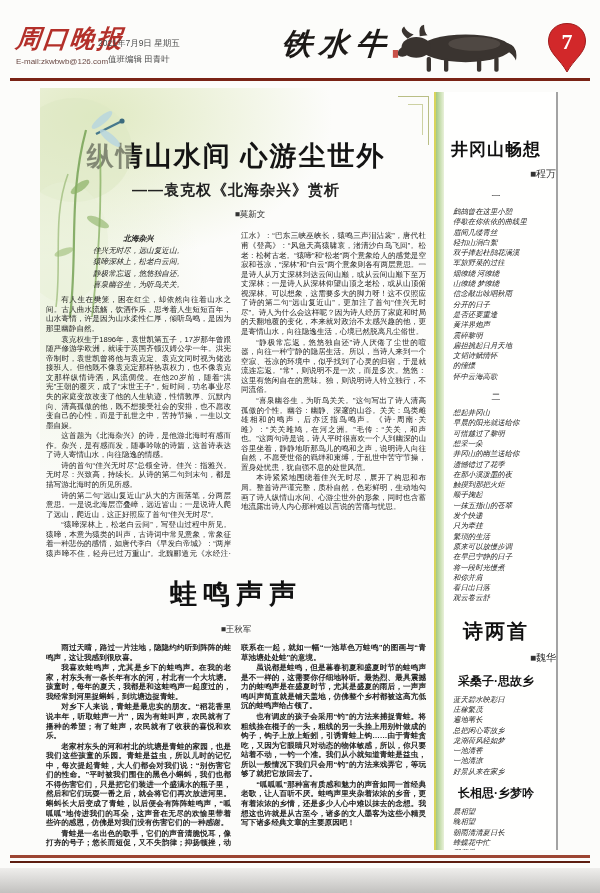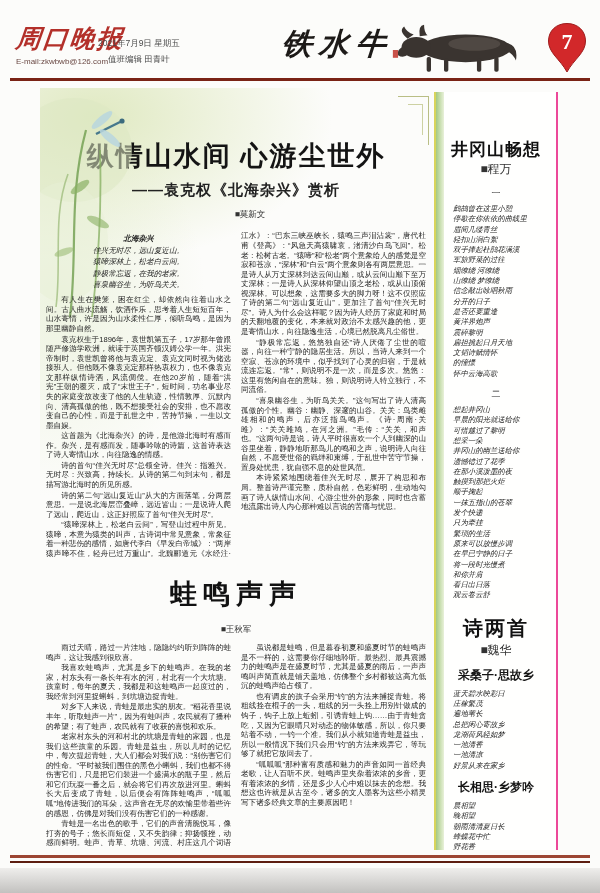--- a/index.html
+++ b/index.html
@@ -35,29 +35,29 @@
           font-size:7.6px;line-height:1.26;text-align:justify;color:#262626;}
   .m-poem{text-align:center;font-style:italic;margin:2px 0 5px;line-height:1.5;color:#1f1f1f;}
   .m-poem-title{font-weight:bold;}
   .para{margin:0 0 1px;text-indent:2em;}
   
   .frog-article{position:absolute;left:40px;top:564px;width:392px;height:284px;overflow:hidden;}
   .f-title{margin:12px;text-align:center;font-size:27px;font-weight:900;letter-spacing:6px;
            font-family:"Liberation Serif",serif;color:#111;}
   .f-author{margin-top:3px;text-align:center;font-size:8.5px;color:#333;}
   .f-cols{margin:7px 6px 0;height:228px;column-count:2;column-gap:10px;column-fill:auto;
-          font-size:7.6px;line-height:1.26;text-align:justify;color:#262626;}
+          font-size:7.6px;line-height:1.26;text-align:justify;color:#262626;font-weight:bold;}
   
   .sidebar{position:absolute;left:434px;top:92px;width:124px;height:758px;box-sizing:border-box;
-           border-left:2px solid #d9d45b;border-right:2px solid #ec4899;background:#fffffe;overflow:hidden;}
+           border-left:2px solid #d9d45b;border-right:2px solid #a3a3a3;background:#fffffe;overflow:hidden;}
   .sb-green{position:absolute;left:0;top:0;bottom:0;width:8px;
             background:linear-gradient(to right,#a4c981,#e9f1da);}
   .sb-title{margin:46px 0 0;text-align:center;font-size:17px;font-weight:900;letter-spacing:1px;color:#111;
             font-family:"Liberation Serif",serif;}
-  .sb-author{margin-top:0;text-align:center;font-size:12px;color:#333;}
+  .sb-author{margin-top:6px;text-align:right;font-size:10px;color:#333;}
   .sb-mark{margin:9px 0 4px;text-align:center;font-size:9px;color:#222;}
   .sb-lines{padding-left:17px;padding-right:4px;font-size:7.4px;line-height:10.3px;
             font-style:italic;color:#1f1f1f;font-family:"Liberation Serif",serif;}
   .sb-title2{margin:14px 0 0;text-align:center;font-size:20px;font-weight:900;letter-spacing:2px;color:#111;
              font-family:"Liberation Serif",serif;}
   .sb-poem-t{margin:8px 0 5px;text-align:center;font-size:12px;font-weight:700;color:#161616;}
   
   .rule-a{position:absolute;left:10px;right:10px;top:855px;height:3px;background:#9c4532;}
   .rule-b{position:absolute;left:10px;right:10px;top:861px;height:1.5px;background:#5c1d10;}
   .bottom-shade{position:absolute;left:0;right:0;top:868px;height:25px;
@@ -124,21 +124,21 @@
     <h1 class="m-title">纵情山水间 心游尘世外</h1>
     <h2 class="m-sub">——袁克权《北海杂兴》赏析</h2>
     <div class="m-author">■莫新文</div>
 
     <div class="m-cols">
       <div class="m-poem">
         <div class="m-poem-title">北海杂兴</div>
         <div>
             <div class="m-poem-line">佳兴无时尽，远山复近山。</div>
             <div class="m-poem-line">猿啼深林上，松老白云间。</div>
-            <div class="m-poem-line">静极常忘返，在我的老家。</div>
+            <div class="m-poem-line">静极常忘返，悠悠独自还。</div>
             <div class="m-poem-line">喜泉幽谷生，为听鸟关关。</div>
           </div>
       </div>
       <div>
           <p class="para">有人生在樊笼，困在红尘，却依然向往着山水之间。古人曲水流觞，饮酒作乐，思考着人生短短百年，山水寄情，许是因为山水柔性仁厚，倾听鸟鸣，是因为那里幽静自然。</p>
           <p class="para">袁克权生于1896年，袁世凯第五子，17岁那年曾跟随严修游学欧洲，就读于英国齐顿汉姆公学一年。洪宪帝制时，袁世凯曾将他与袁克定、袁克文同时视为储选接班人。但他既不像袁克定那样热衷权力，也不像袁克文那样纵情诗酒，风流倜傥。在他20岁前，随着“洪宪”王朝的覆灭，成了“末世王子”，短时间，功名事业尽失的家庭变故改变了他的人生轨迹，性情敦厚、沉默内向、清高孤傲的他，既不想接受社会的安排，也不愿改变自己的心性，而是于乱世之中，苦持节操，一生以文墨自娱。</p>
           <p class="para">这首题为《北海杂兴》的诗，是他游北海时有感而作。杂兴，是有感而发，随事吟咏的诗篇，这首诗表达了诗人寄情山水，向往隐逸的情感。</p>
           <p class="para">诗的首句“佳兴无时尽”总领全诗。佳兴：指雅兴。无时尽：兴致高，持续长。从诗的第二句到末句，都是描写游北海时的所见所感。</p>
           <p class="para">诗的第二句“远山复近山”从大的方面落笔，分两层意思。一是说北海层峦叠嶂，远近皆山；一是说诗人爬了远山，爬近山，这正好照应了首句“佳兴无时尽”。</p>
           <p class="para">“猿啼深林上，松老白云间”，写登山过程中所见。猿啼，本意为猿类的叫声，古诗词中常见意象，常象征着一种悲伤的感情，如唐代李白《早发白帝城》：“两岸猿声啼不住，轻舟已过万重山”。北魏郦道元《水经注·江水》：“巴东三峡巫峡长，猿鸣三声泪沾裳”，唐代杜甫《登高》：“风急天高猿啸哀，渚清沙白鸟飞回”。松老：松树古老。“猿啼”和“松老”两个意象给人的感觉是空寂和苍凉，“深林”和“白云”两个意象则各有两层意思。一是诗人从万丈深林到达云间山巅，或从云间山巅下至万丈深林；一是诗人从深林仰望山顶之老松，或从山顶俯视深林。可以想象，这需要多大的脚力呀！这不仅照应了诗的第二句“远山复近山”，更加注了首句“佳兴无时尽”。诗人为什么会这样呢？因为诗人经历了家庭和时局的天翻地覆的变化，本来就对政治不太感兴趣的他，更是寄情山水，向往隐逸生活，心境已然脱离凡尘俗世。</p>

